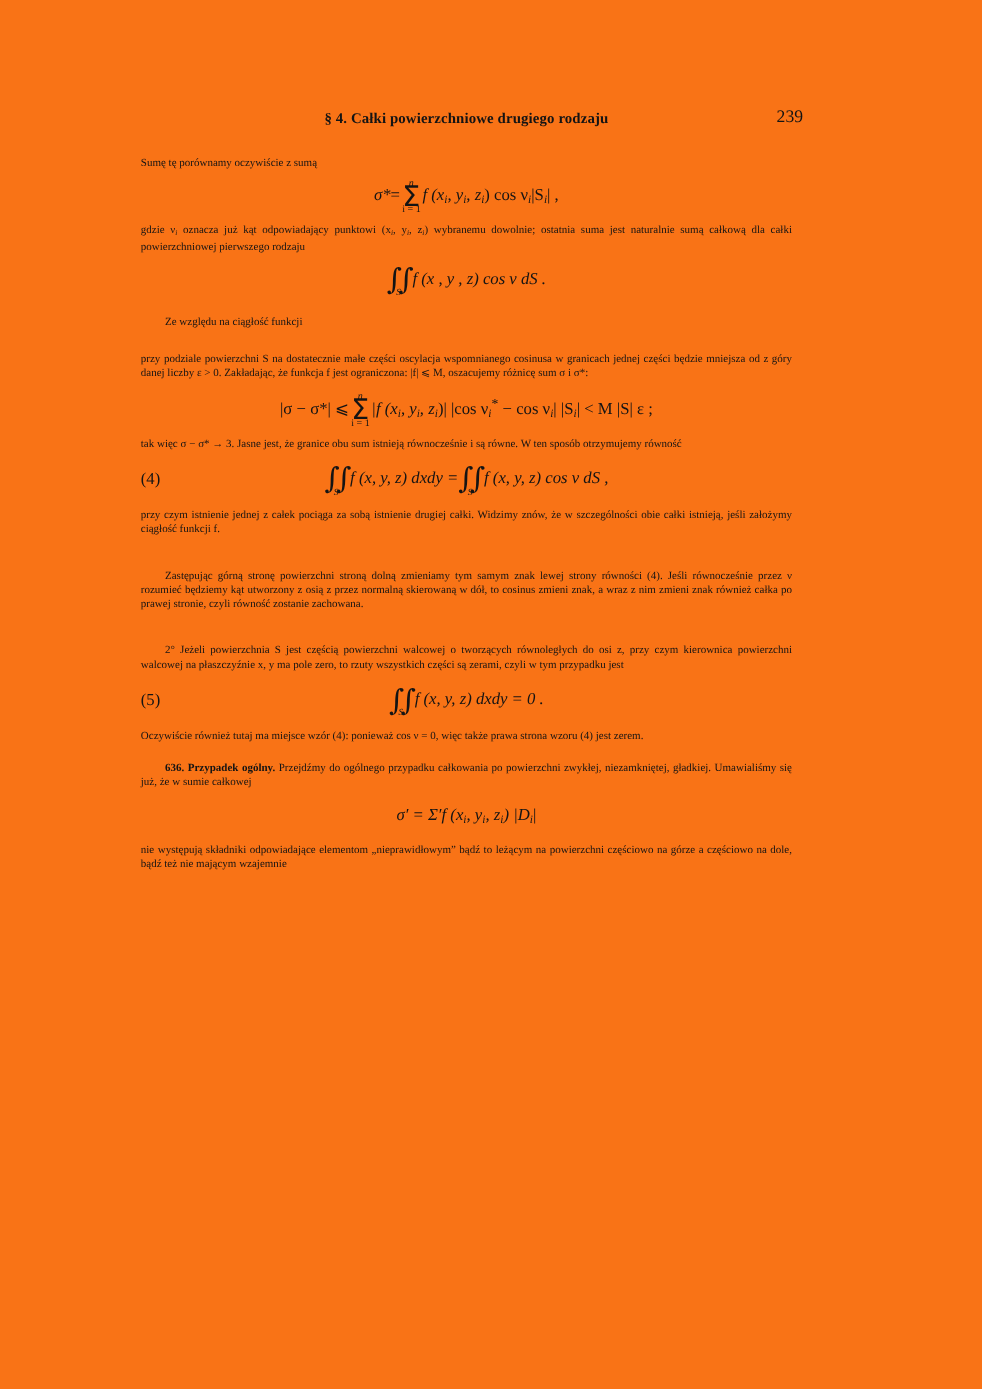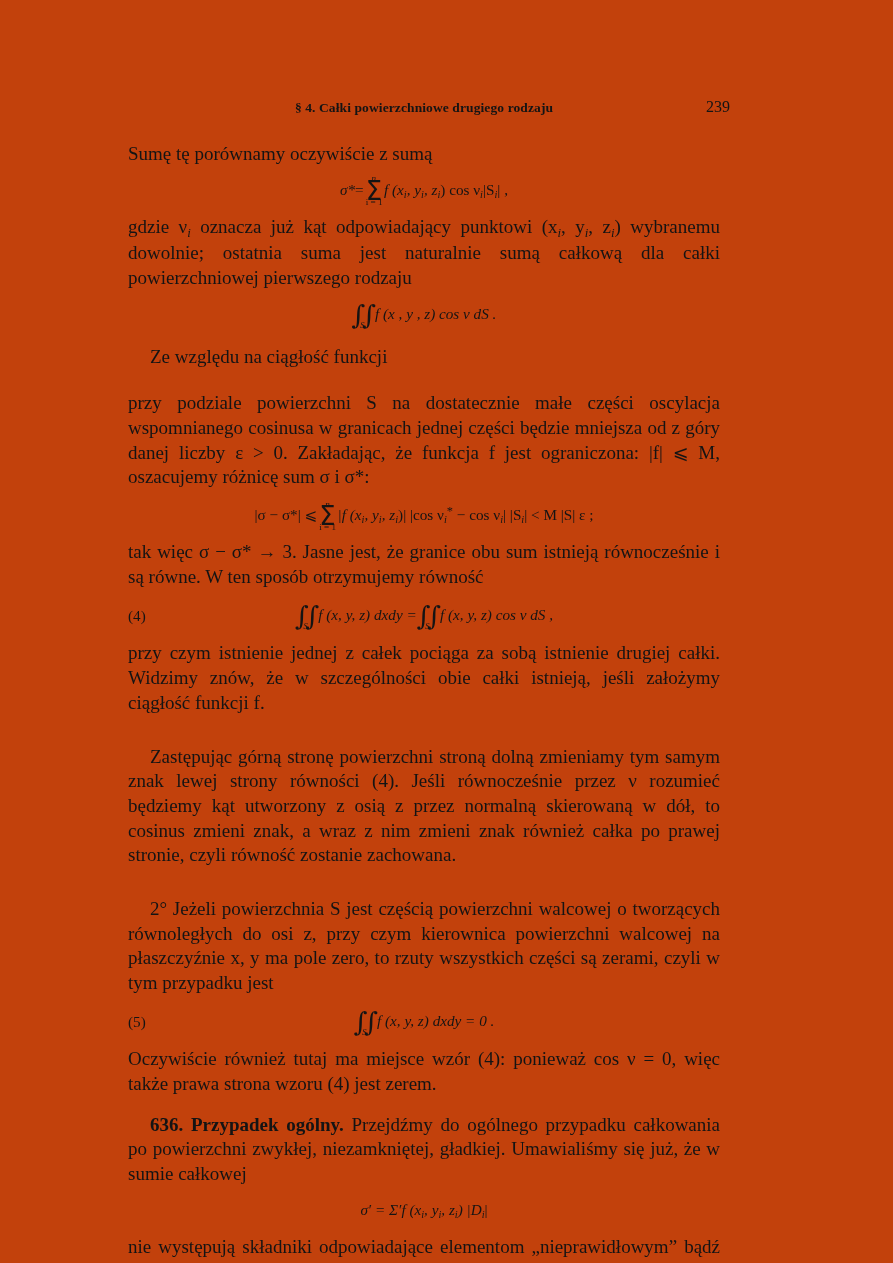--- a/index.html
+++ b/index.html
@@ -13,21 +13,21 @@
     font-family: "Liberation Serif", serif;
     color: #141414;
     position: relative;
     overflow: hidden;
   }
   .page {
     position: absolute;
     left: 0; top: 0;
     width: 893px;
     height: 1263px;
-    background: #c2410c;
+    background: #f97316;
   }
   .content {
     position: absolute;
     left: 128px;
     top: 100px;
     width: 592px;
   }
   .runhead {
     display: flex;
     align-items: baseline;
@@ -42,21 +42,21 @@
   }
   .runhead .rh-page {
     position: absolute;
     right: -10px;
     top: -2px;
     font-size: 16px;
     font-weight: 400;
   }
   p {
     margin: 0 0 0 0;
-    font-size: 19px;
+    font-size: 10px;
     line-height: 1.30;
     text-align: justify;
     text-justify: inter-word;
   }
   p.ind { text-indent: 22px; margin-top: 29px; }
   p.sp { margin-top: 21px; }
   p.sp2 { margin-top: 16px; }
   .eq {
     text-align: center;
     margin: 14px 0 14px 0;

